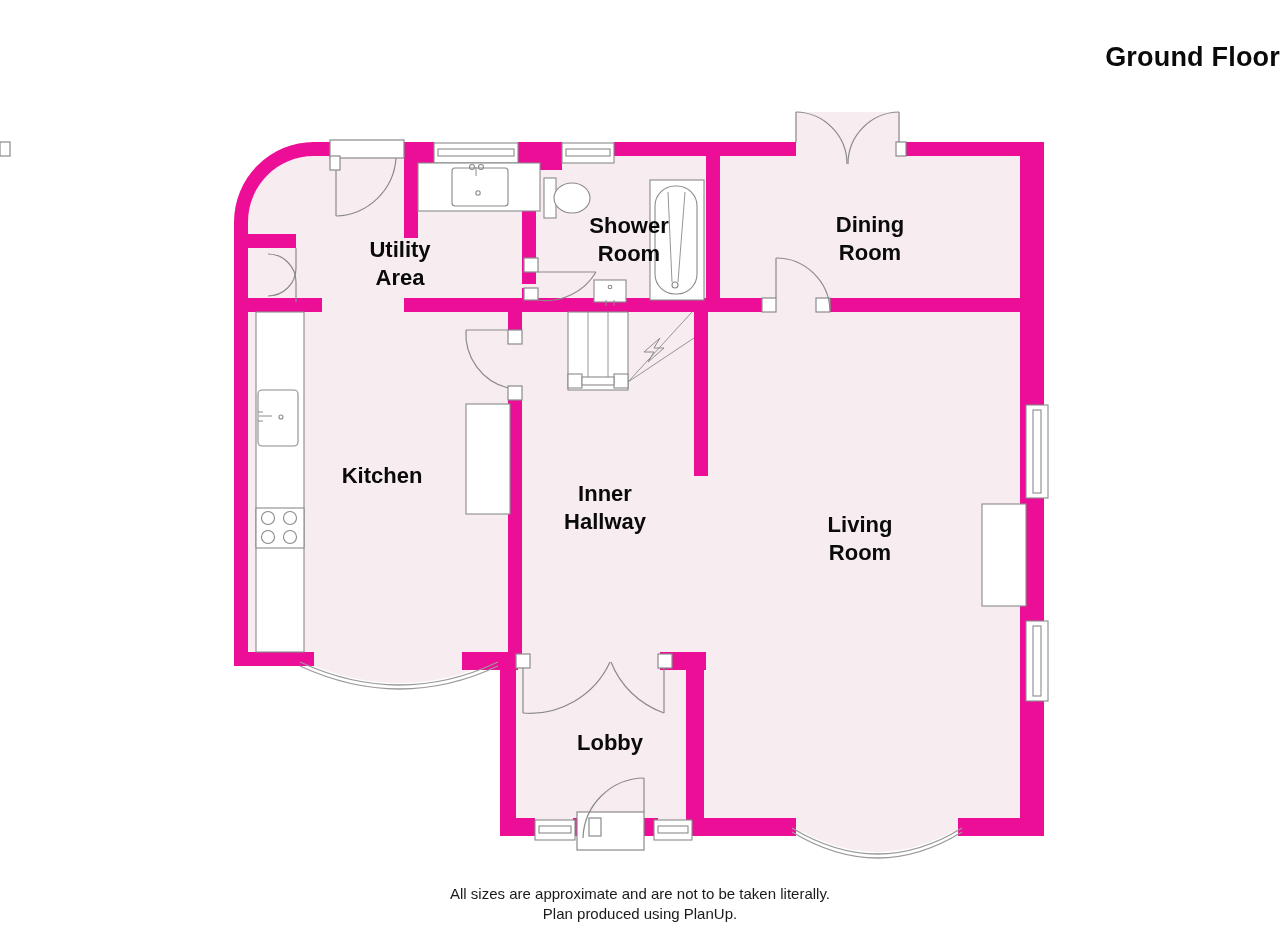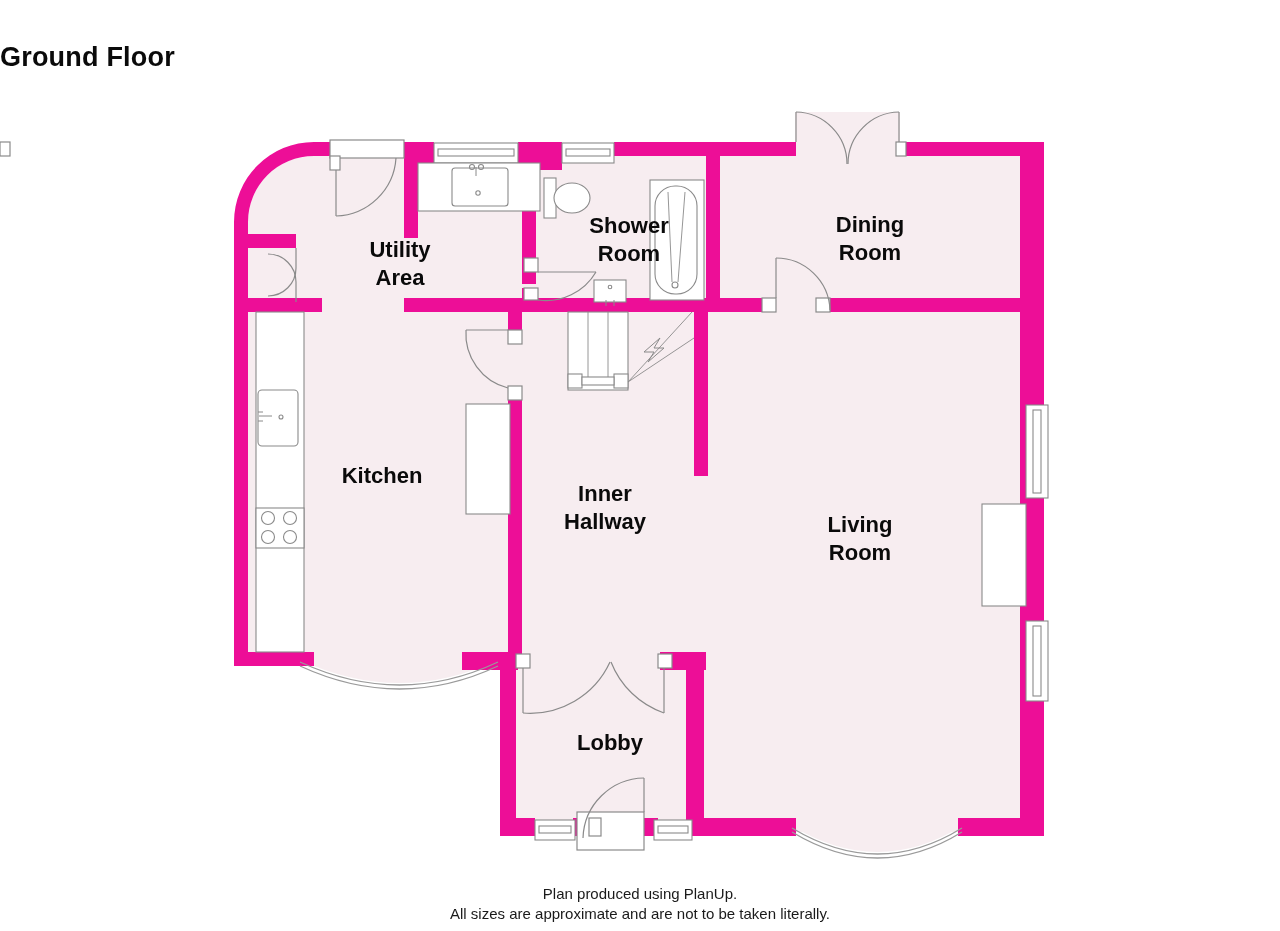--- a/index.html
+++ b/index.html
@@ -6,21 +6,21 @@
   html,body{margin:0;padding:0;background:#ffffff;}
   body{
     width:1280px;height:931px;
     font-family:"Liberation Sans","DejaVu Sans",sans-serif;
     overflow:hidden;
     position:relative;
   }
   #plan-root{position:relative;width:1280px;height:931px;}
   #page-title{
     position:absolute;left:0;top:42px;width:1280px;
-    text-align:left;font-size:27px;font-weight:bold;color:#0a0a0a;
+    text-align:right;font-size:27px;font-weight:bold;color:#0a0a0a;
     letter-spacing:0.2px;
   }
   #footer-block{
     position:absolute;left:0;top:884px;width:1280px;
     text-align:center;font-size:15px;color:#1a1a1a;line-height:1.35;
   }
   #footer-block div{display:block;}
   svg#floorplan{position:absolute;left:0;top:0;}
   .room-label{
     font-family:"Liberation Sans","DejaVu Sans",sans-serif;
@@ -314,17 +314,17 @@
 
       <text class="room-label" x="860" y="532">Living</text>
       <text class="room-label" x="860" y="560">Room</text>
 
       <text class="room-label" x="610" y="750">Lobby</text>
     </g>
 
   </svg>
 
   <div id="footer-block">
+    <div>All sizes are approximate and are not to be taken literally.</div>
     <div>Plan produced using PlanUp.</div>
-    <div>All sizes are approximate and are not to be taken literally.</div>
   </div>
 
 </div>
 
 </body></html>

